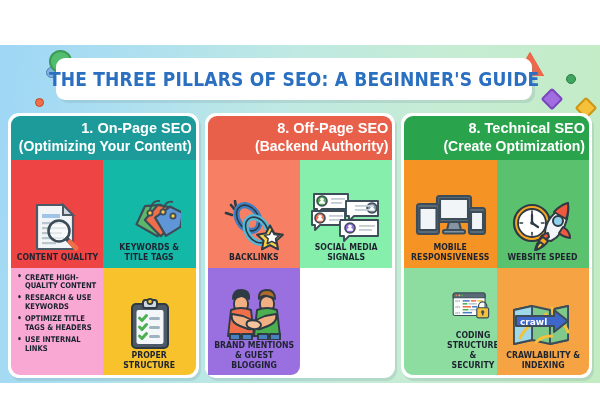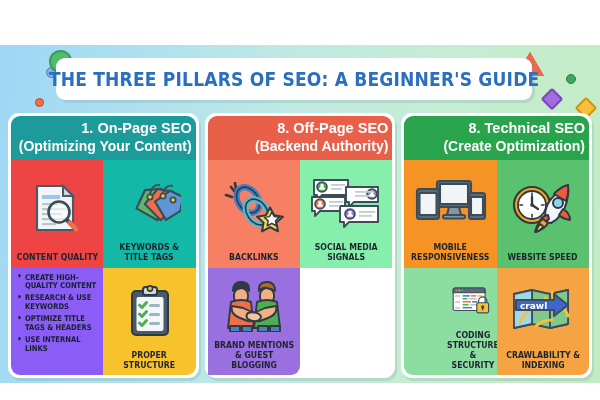--- a/index.html
+++ b/index.html
@@ -63,21 +63,21 @@
     display: flex; flex-direction: column; overflow: hidden;
   }
   .col-head {
     border-radius: 9px 9px 0 0;
     padding: 5px 4px 6px; text-align: right; color: #fff;
   }
   .col-head .h1 { font-size: 14.5px; font-weight: bold; line-height: 1.1; }
   .col-head .h2 { font-size: 14px; font-weight: bold; line-height: 1.15; margin-top: 1px; }
   .grid2 { flex: 1; display: grid; grid-template-columns: 1fr 1fr; grid-template-rows: 1fr 1fr; }
   .cell { position: relative; display: flex; flex-direction: column; align-items: center; justify-content: flex-end; padding: 4px 3px 5px; overflow: hidden; }
-  .cell .art { flex: 1; display: flex; align-items: center; justify-content: center; width: 100%; }
+  .cell .art { flex: 1; display: flex; align-items: flex-end; justify-content: center; width: 100%; }
   .cell .cap {
     font-family: "DejaVu Sans Condensed", "Liberation Sans Narrow", "Liberation Sans", sans-serif;
     font-weight: bold; font-size: 9px; line-height: 1.12; text-align: center;
     color: #1d2430; text-transform: uppercase; transform: scaleX(.96);
   }
   .cell.bullets { justify-content: flex-start; padding: 6px 4px 4px 5px; }
   .bl { list-style: none; width: 100%; }
   .bl li {
     position: relative; padding-left: 8px; margin-bottom: 3.5px;
     font-family: "DejaVu Sans Condensed", "Liberation Sans Narrow", "Liberation Sans", sans-serif;
@@ -144,21 +144,21 @@
               <circle cx="31" cy="17" r="2.6" fill="#f7cb3f" stroke="#3c4c58" stroke-width="1.8"></circle>
               <circle cx="44" cy="16" r="2.6" fill="#f7cb3f" stroke="#3c4c58" stroke-width="1.8"></circle>
               <circle cx="54" cy="20" r="2.6" fill="#f7cb3f" stroke="#3c4c58" stroke-width="1.8"></circle>
               <path d="M31 14 q2-10 10-9" fill="none" stroke="#3c4c58" stroke-width="1.9"></path>
               <path d="M44 13 q3-9 10-7" fill="none" stroke="#3c4c58" stroke-width="1.9"></path>
             </svg>
           </div>
           <div class="cap">KEYWORDS &amp; TITLE TAGS</div>
         </div>
 
-        <div class="cell bullets r-bottom-left" style="background:#8b5cf6">
+        <div class="cell bullets r-bottom-left" style="background:#f9a8d4">
           <ul class="bl">
             <li>Create high-quality content</li>
             <li>Research &amp; use keywords</li>
             <li>Optimize title tags &amp; headers</li>
             <li>Use internal links</li>
           </ul>
         </div>
 
         <div class="cell r-bottom-right" style="background:#f7c22b">
           <div class="art">

